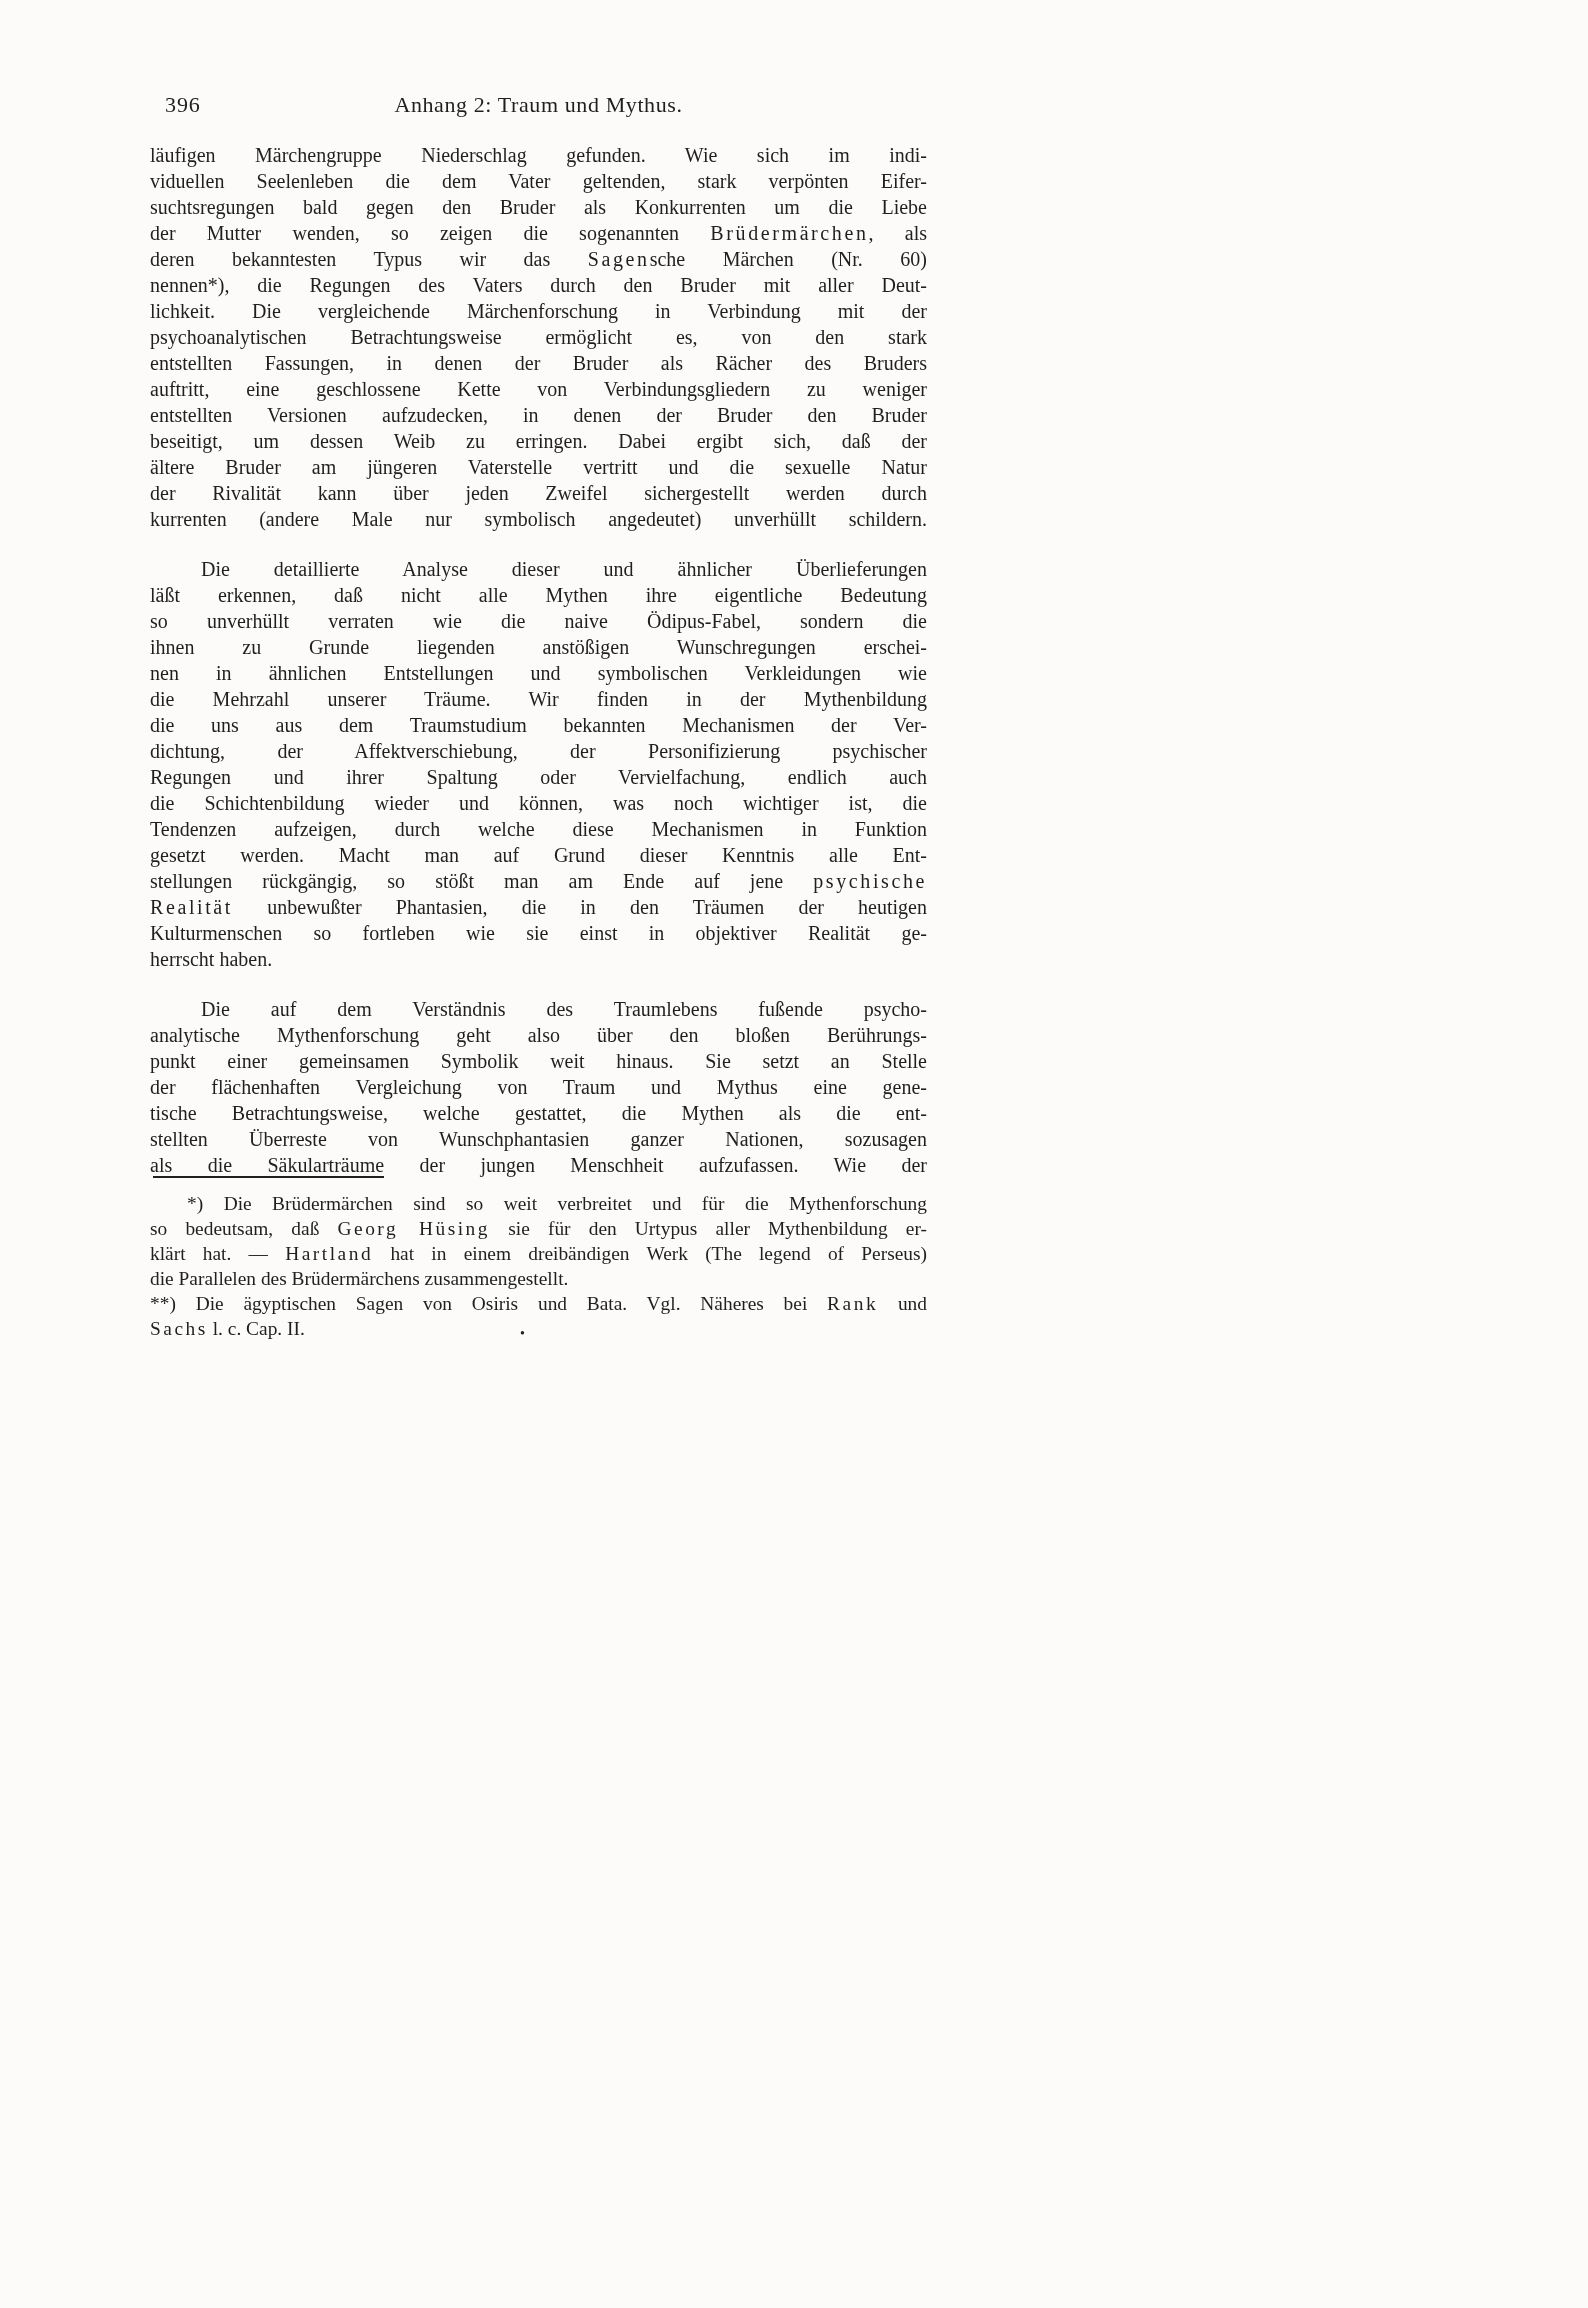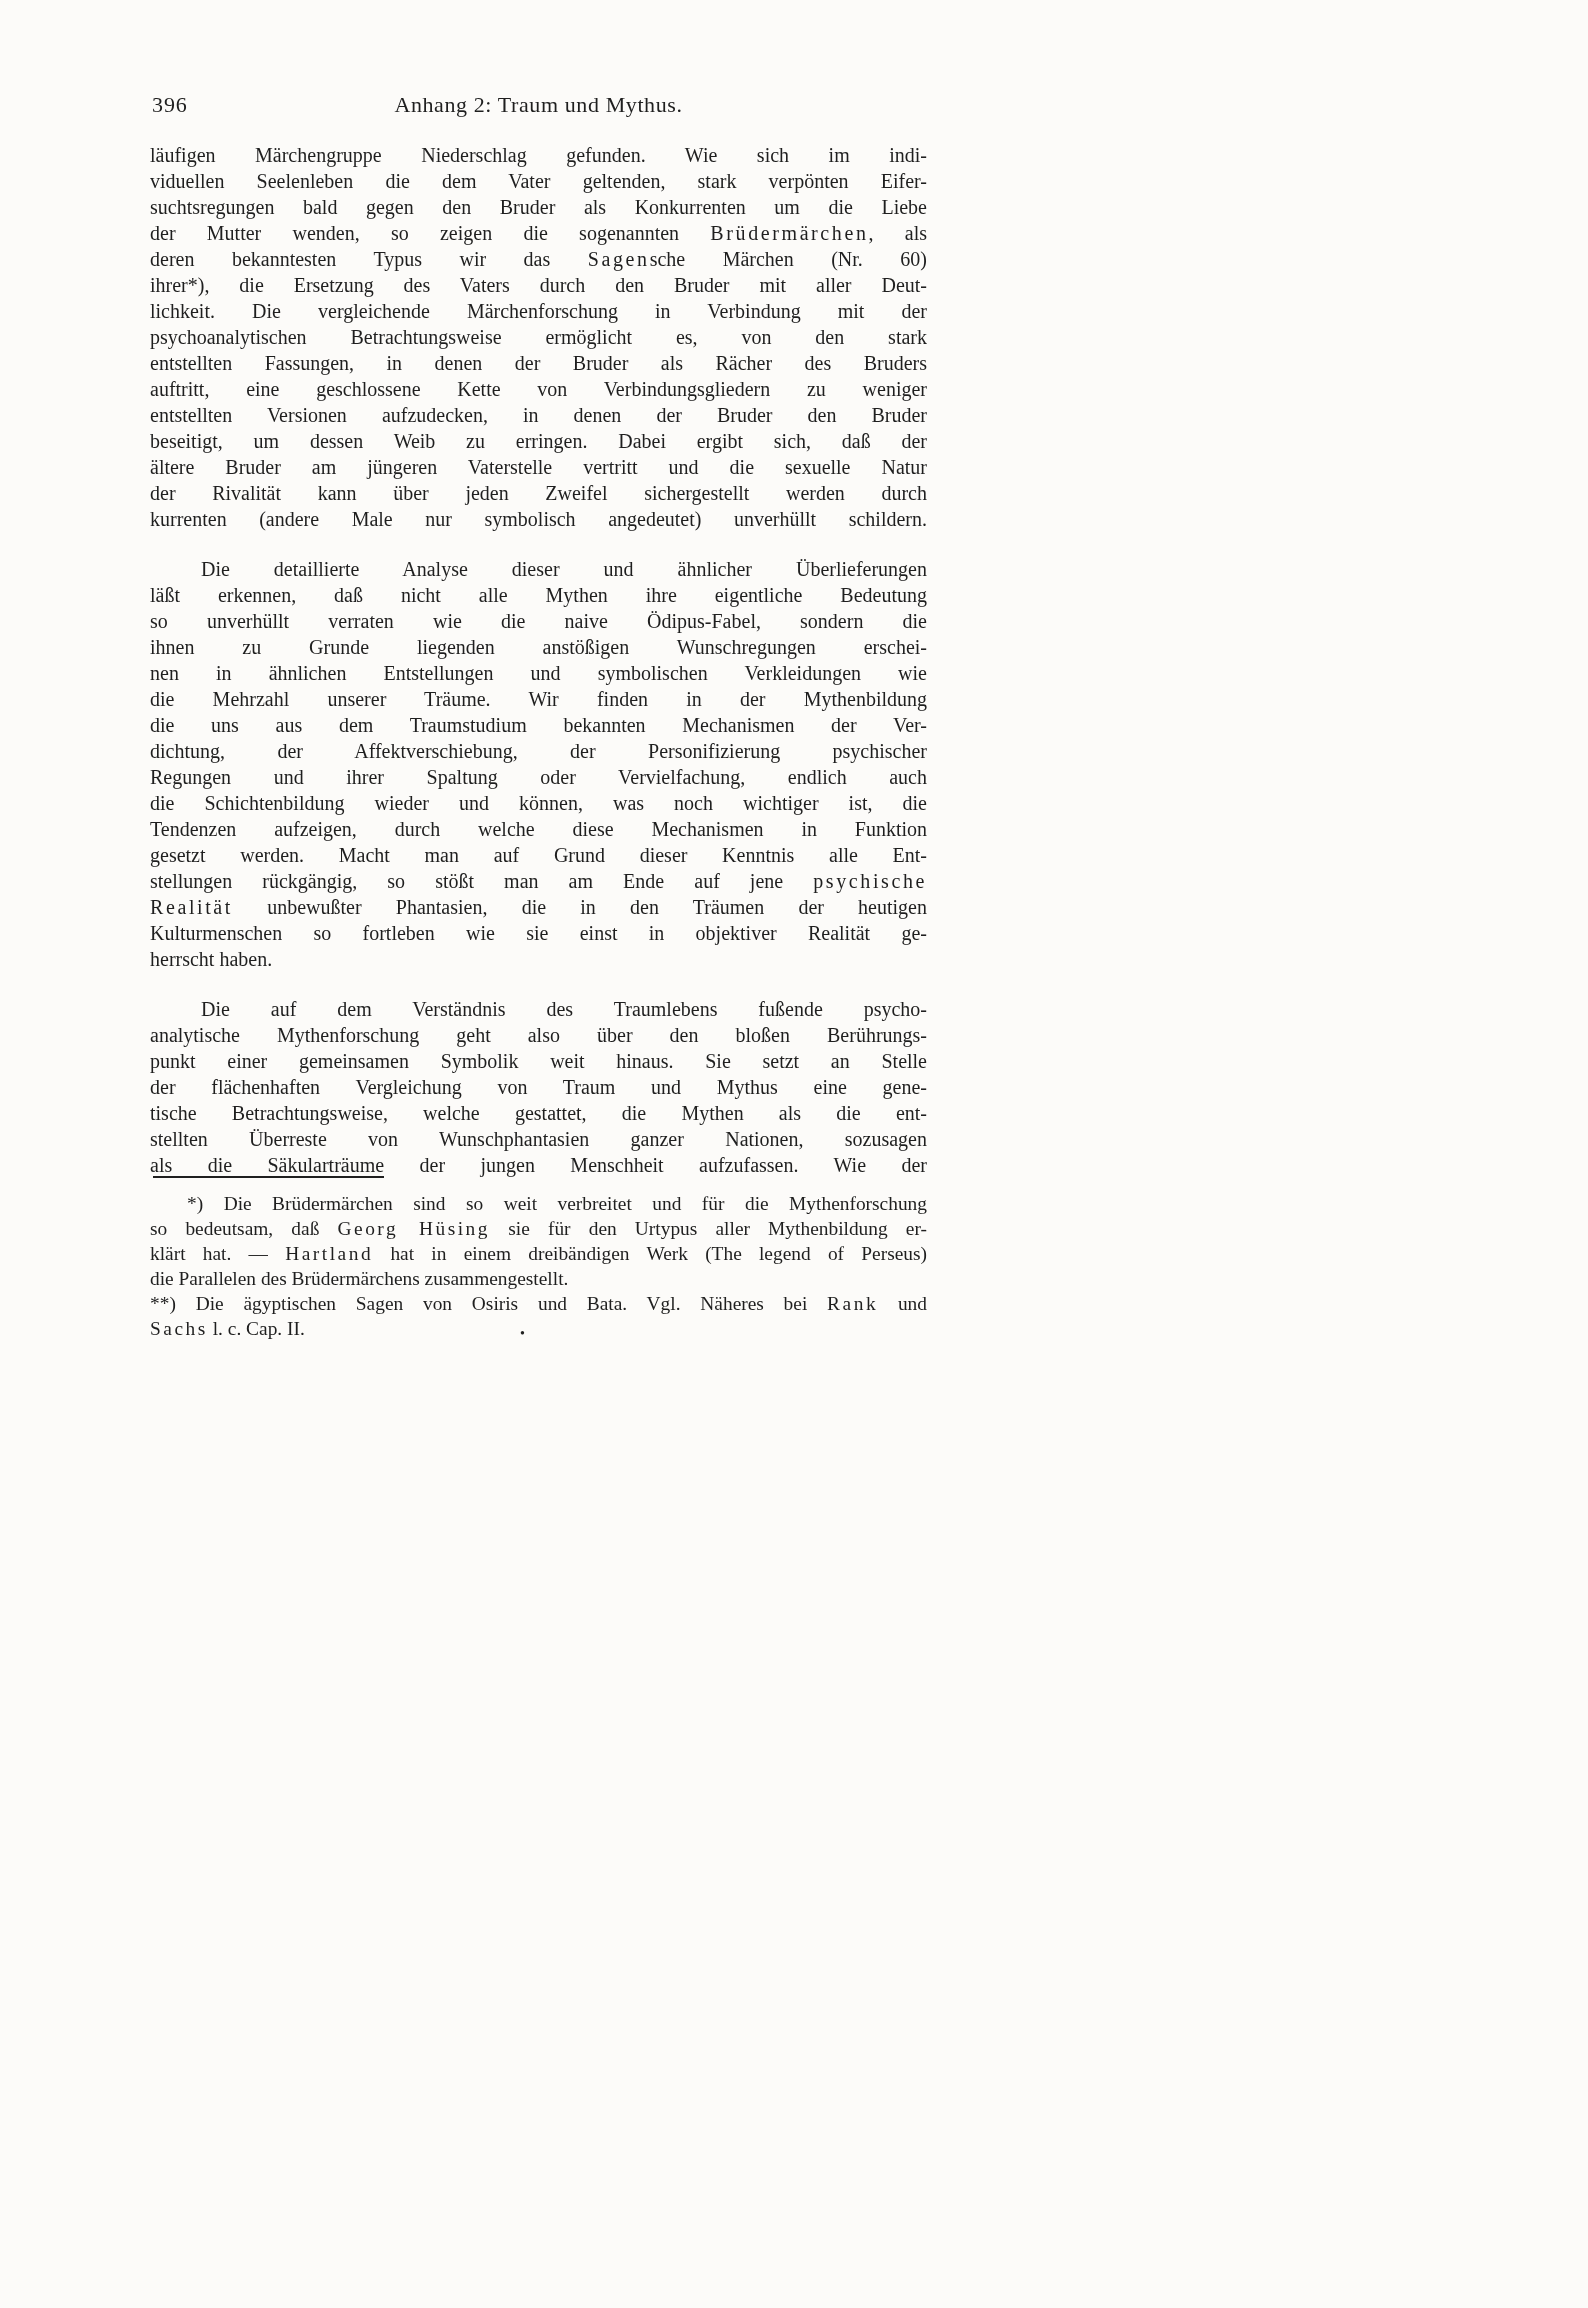--- a/index.html
+++ b/index.html
@@ -14,21 +14,21 @@
     overflow: hidden;
   }
   .page { position: absolute; inset: 0; }
 
   .header-row {
     position: absolute;
     left: 150px; top: 92px;
     width: 777px; height: 29.5px;
     font-size: 22px;
   }
-  .page-number { position: absolute; left: 2px; top: 0; letter-spacing: 0.9px; }
+  .page-number { position: absolute; left: 15px; top: 0; letter-spacing: 0.9px; }
   .running-head { position: absolute; left: 0; width: 100%; text-align: center; letter-spacing: 0.6px; }
 
   .main-text {
     position: absolute;
     left: 150px; top: 142px;
     width: 777px;
     font-size: 20px;
     line-height: 26px;
   }
   .footnotes {
@@ -72,21 +72,21 @@
     <span class="page-number">396</span>
     <div class="running-head">Anhang 2: Traum und Mythus.</div>
   </div>
 
   <div class="main-text">
       <div class="tline"><span>läufigen Märchengruppe Niederschlag gefunden. Wie sich im indi-</span></div>
       <div class="tline"><span>viduellen Seelenleben die dem Vater geltenden, stark verpönten Eifer-</span></div>
       <div class="tline"><span>suchtsregungen bald gegen den Bruder als Konkurrenten um die Liebe</span></div>
       <div class="tline"><span>der Mutter wenden, so zeigen die sogenannten </span><span class="sp">Brüdermärchen</span><span>, als</span></div>
       <div class="tline"><span>deren bekanntesten Typus wir das </span><span class="sp">Sagen</span><span>sche Märchen (Nr. 60)</span></div>
-      <div class="tline"><span>ihrer*), die Ersetzung des Vaters durch den Bruder mit aller Deut-</span></div>
+      <div class="tline"><span>nennen*), die Regungen des Vaters durch den Bruder mit aller Deut-</span></div>
       <div class="tline"><span>lichkeit. Die vergleichende Märchenforschung in Verbindung mit der</span></div>
       <div class="tline"><span>psychoanalytischen Betrachtungsweise ermöglicht es, von den stark</span></div>
       <div class="tline"><span>entstellten Fassungen, in denen der Bruder als Rächer des Bruders</span></div>
       <div class="tline"><span>auftritt, eine geschlossene Kette von Verbindungsgliedern zu weniger</span></div>
       <div class="tline"><span>entstellten Versionen aufzudecken, in denen der Bruder den Bruder</span></div>
       <div class="tline"><span>beseitigt, um dessen Weib zu erringen. Dabei ergibt sich, daß der</span></div>
       <div class="tline"><span>ältere Bruder am jüngeren Vaterstelle vertritt und die sexuelle Natur</span></div>
       <div class="tline"><span>der Rivalität kann über jeden Zweifel sichergestellt werden durch</span></div>
       <div class="tline"><span>kurrenten (andere Male nur symbolisch angedeutet) unverhüllt schildern.</span></div>
       <div class="tline indent"><span>Die detaillierte Analyse dieser und ähnlicher Überlieferungen</span></div>

